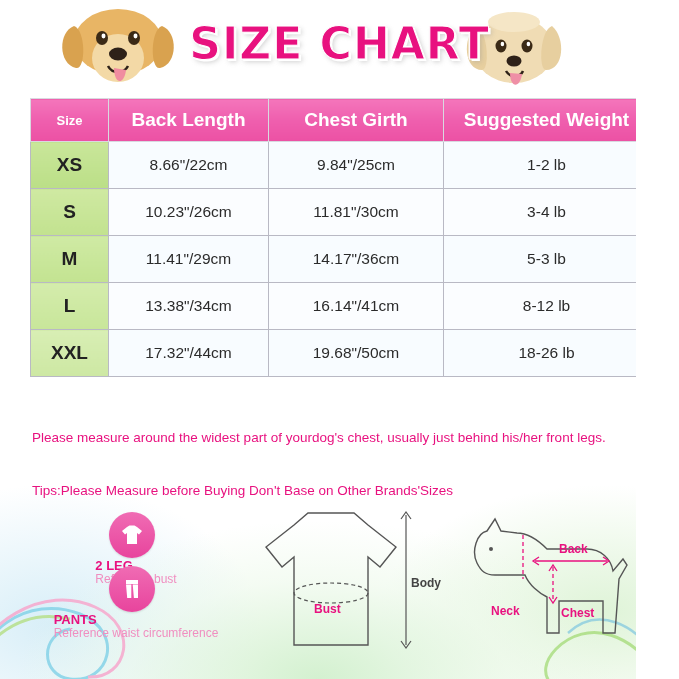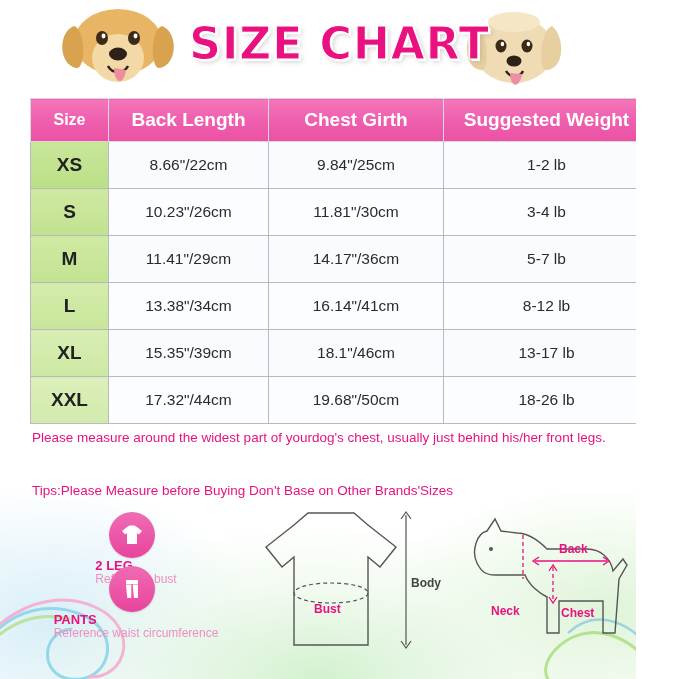--- a/index.html
+++ b/index.html
@@ -96,21 +96,21 @@
     padding: 0 4px;
   }
   thead th {
     background: linear-gradient(180deg, #f475bb 0%, #ef5fae 50%, #ec51a4 100%);
     color: #ffffff;
     font-weight: bold;
     font-size: 19px;
     height: 42px;
     border-color: #d9d9e0;
   }
-  thead th.size-col { font-size: 16px; }
+  thead th.size-col { font-size: 13px; }
   tbody td:first-child {
     font-weight: bold;
     font-size: 19px;
     color: #222;
     background: linear-gradient(180deg, #cfe9a2 0%, #bfe08c 100%);
   }
   tbody tr:nth-child(1) td:first-child { background: linear-gradient(180deg,#c9e69a,#bbdf87); margin-top: 40px; }
   tbody tr:nth-child(2) td:first-child { background: linear-gradient(180deg,#cfe9a2,#c2e28f); }
   tbody tr:nth-child(3) td:first-child { background: linear-gradient(180deg,#cfeaa4,#c3e391); }
   tbody tr:nth-child(4) td:first-child { background: linear-gradient(180deg,#d4ecac,#c8e69a); }
@@ -264,33 +264,27 @@
         <tr>
           <td>S</td>
           <td>10.23"/26cm</td>
           <td>11.81"/30cm</td>
           <td>3-4 lb</td>
         </tr>
         <tr>
           <td>M</td>
           <td>11.41"/29cm</td>
           <td>14.17"/36cm</td>
-          <td>5-7 lb</td>
+          <td>5-3 lb</td>
         </tr>
         <tr>
           <td>L</td>
           <td>13.38"/34cm</td>
           <td>16.14"/41cm</td>
           <td>8-12 lb</td>
-        </tr>
-        <tr>
-          <td>XL</td>
-          <td>15.35"/39cm</td>
-          <td>18.1"/46cm</td>
-          <td>13-17 lb</td>
         </tr>
         <tr>
           <td>XXL</td>
           <td>17.32"/44cm</td>
           <td>19.68"/50cm</td>
           <td>18-26 lb</td>
         </tr>
       </tbody>
     </table>
   </div>

